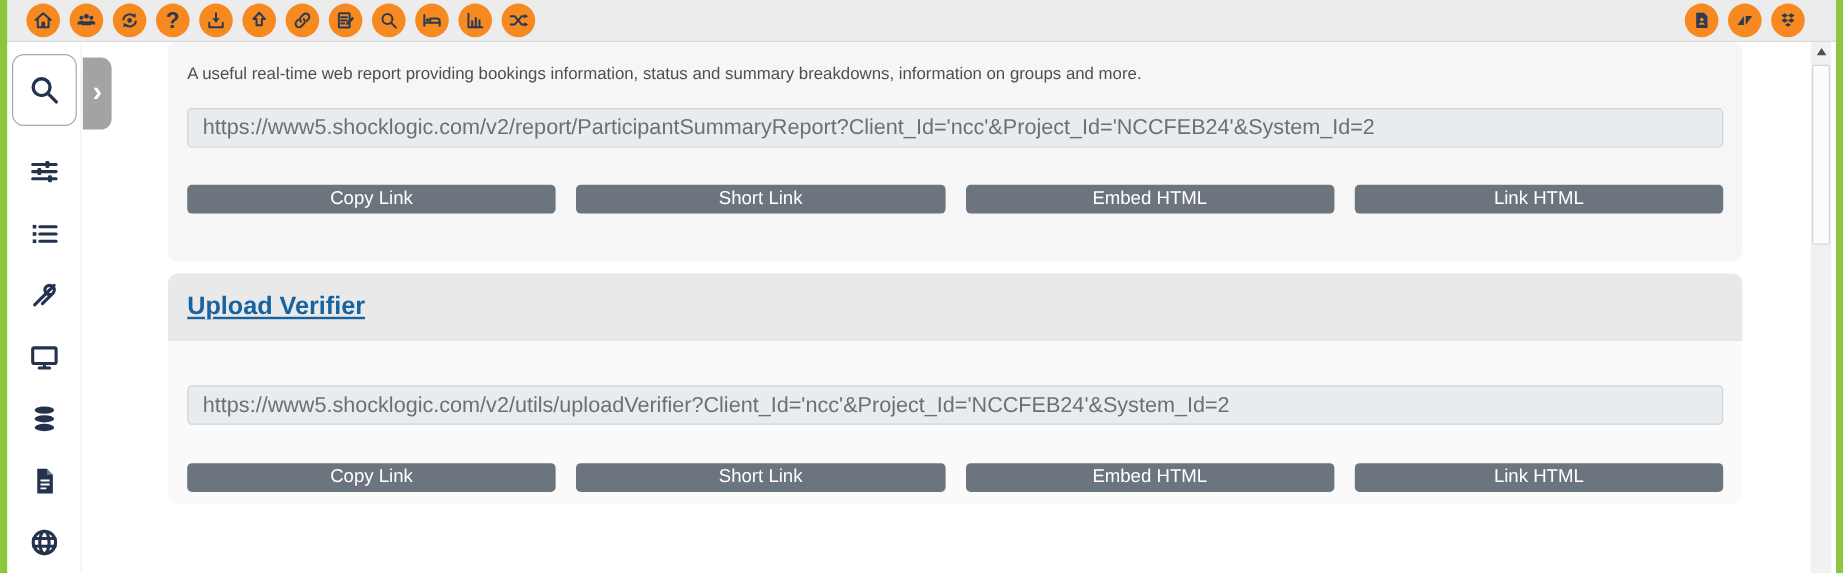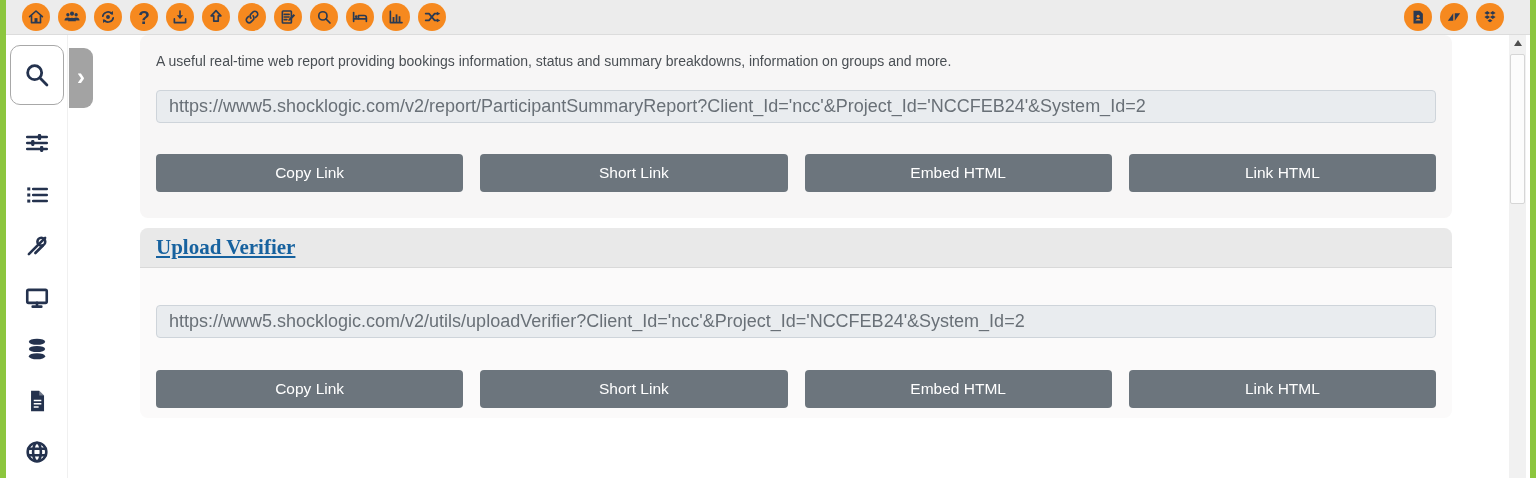--- a/index.html
+++ b/index.html
@@ -37,26 +37,26 @@
 
   
   .main { position:absolute; left:140px; top:35px; width:1312px; bottom:0; z-index:10; }
   .card { border-radius:8px; }
   .card-partial { background:#f7f6f6; height:183px; padding:18px 16px 0 16px; }
   .desc { color:#4a4f54; font-size:14px; }
   .url-input { display:block; width:100%; height:33px; margin-top:21px; background:#e9ecef;
     border:1px solid #ced4da; border-radius:4px; padding:0 12px; font-size:18px; color:#697077;
     font-family:"Liberation Sans", sans-serif; }
   .btn-row { display:flex; gap:17px; margin-top:31px; }
-  .btn { flex:1; height:38px; background:#6c757d; color:#ffffff; border:none; border-radius:4px;
+  .btn { flex:1; height:24px; background:#6c757d; color:#ffffff; border:none; border-radius:4px;
     font-size:15.5px; font-family:"Liberation Sans", sans-serif; cursor:pointer; }
 
   .card-2 { margin-top:10px; background:#fbfafa; border-radius:8px; padding-bottom:10px; }
-  .card-header { height:40px; background:#e9e9e9; border-bottom:1px solid #d9d9d9;
-    border-radius:8px 8px 0 0; display:flex; align-items:center; padding:0 16px;font-family:Liberation Serif, serif; }
+  .card-header { height:56px; background:#e9e9e9; border-bottom:1px solid #d9d9d9;
+    border-radius:8px 8px 0 0; display:flex; align-items:center; padding:0 16px; }
   .card-title { color:#17629F; font-size:21px; font-weight:bold; text-decoration:underline; cursor:pointer; }
   .card-body { padding:17px 16px 0 16px; }
   .card-body .url-input { margin-top:20px; }
   .card-body .btn-row { margin-top:32px; }
 
   
   .scrollbar { position:absolute; top:35px; bottom:0; right:10px; width:17px; background:#f1f1f1; z-index:45; }
   .sb-arrow { height:16px; display:flex; align-items:center; justify-content:center; cursor:pointer; }
   .sb-arrow .tri { width:0; height:0; border-left:4px solid transparent; border-right:4px solid transparent;
     border-bottom:6px solid #4f4f4f; }

